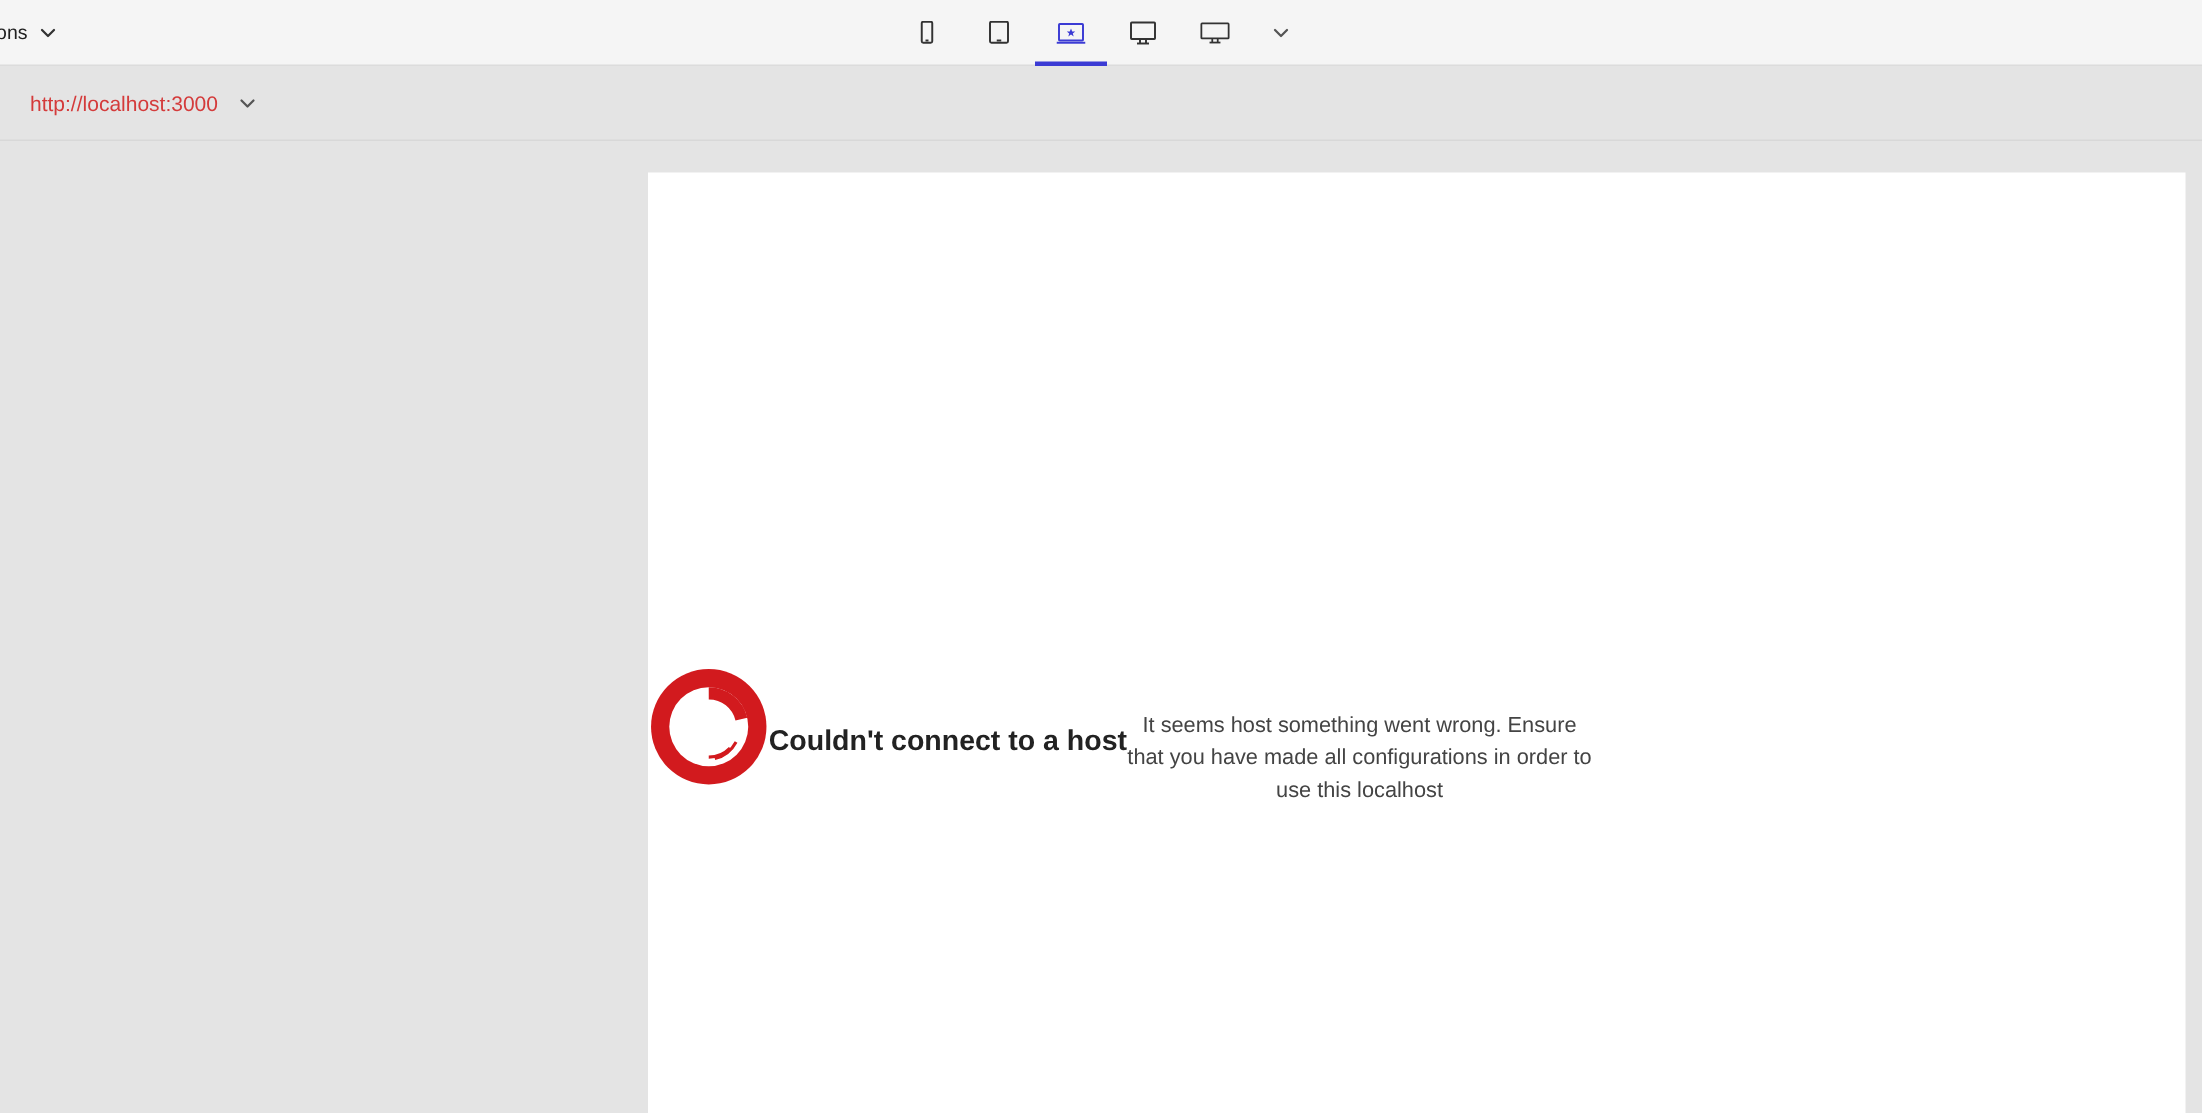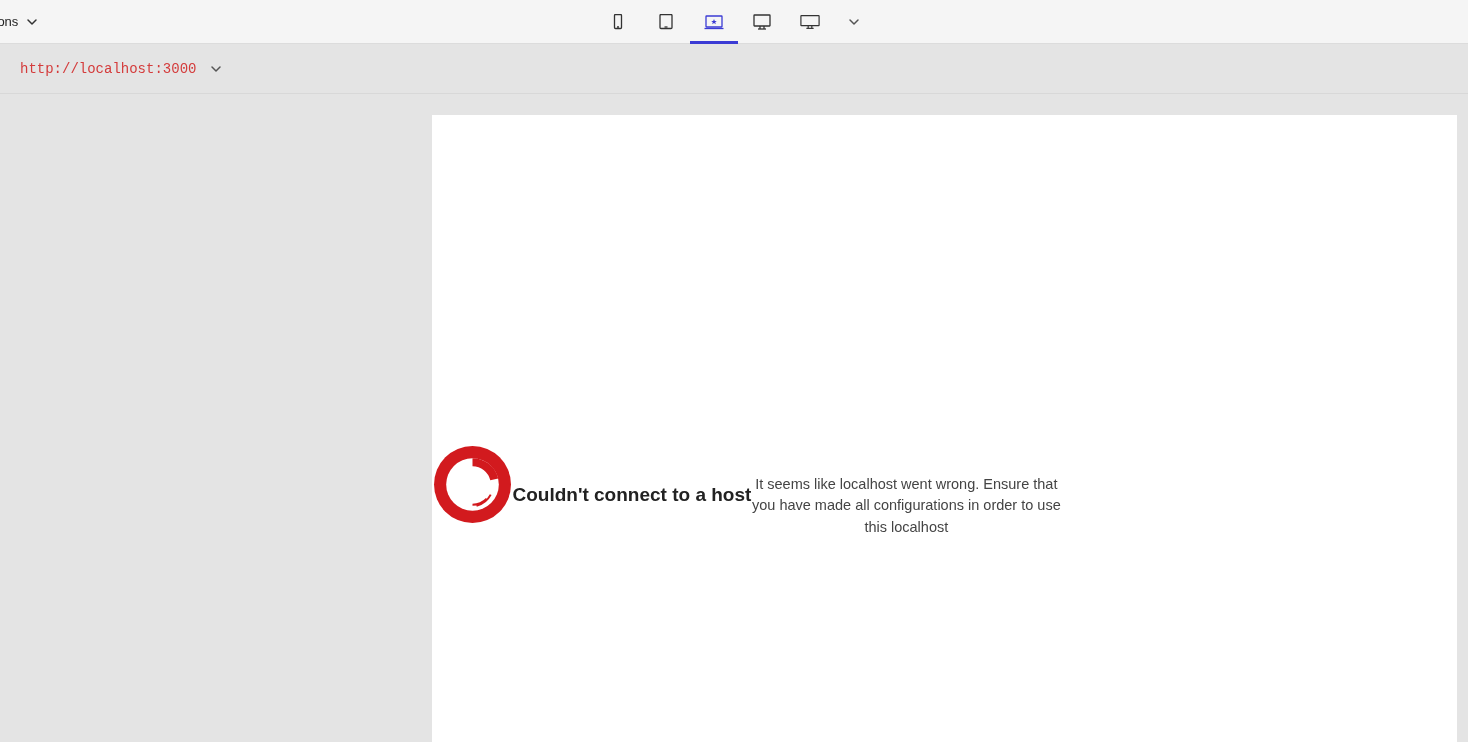--- a/index.html
+++ b/index.html
@@ -90,21 +90,20 @@
       cursor: pointer;
     }
     .url-bar {
       height: 50px;
       background: #e4e4e4;
       border-bottom: 1px solid #d8d8d8;
       display: flex;
       align-items: center;
       padding: 0 20px;
       gap: 14px;
-      font-family: Liberation Mono, monospace;
     }
     .url-text {
       color: #d43b3b;
       font-size: 14px;
     }
     .content-area {
       height: calc(742px - 44px - 50px);
       display: flex;
       justify-content: center;
       padding-top: 21px;
@@ -212,15 +211,15 @@
     <div class="error-icon-wrap">
       <svg viewBox="0 0 80 80" width="81" height="81">
         <circle cx="40" cy="40" r="38" fill="#d21a1e"></circle>
         <circle cx="40" cy="40" r="26" fill="#ffffff"></circle>
         <path d="M 40 18 A 22 22 0 0 1 61.5 35" stroke="#d21a1e" stroke-width="8" fill="none" stroke-linecap="butt"></path>
         <path d="M 54 54 A 20 20 0 0 1 40 60" stroke="#d21a1e" stroke-width="2" fill="none"></path>
         <path d="M 58 50 A 22 22 0 0 1 44 61" stroke="#d21a1e" stroke-width="2" fill="none"></path>
       </svg>
     </div>
     <div class="error-heading">Couldn't connect to a host</div>
-    <div class="error-message">It seems like localhost went wrong. Ensure that you have made all configurations in order to use this localhost</div>
+    <div class="error-message">It seems host something went wrong. Ensure that you have made all configurations in order to use this localhost</div>
   </div>
 </div>
 
 </body></html>

